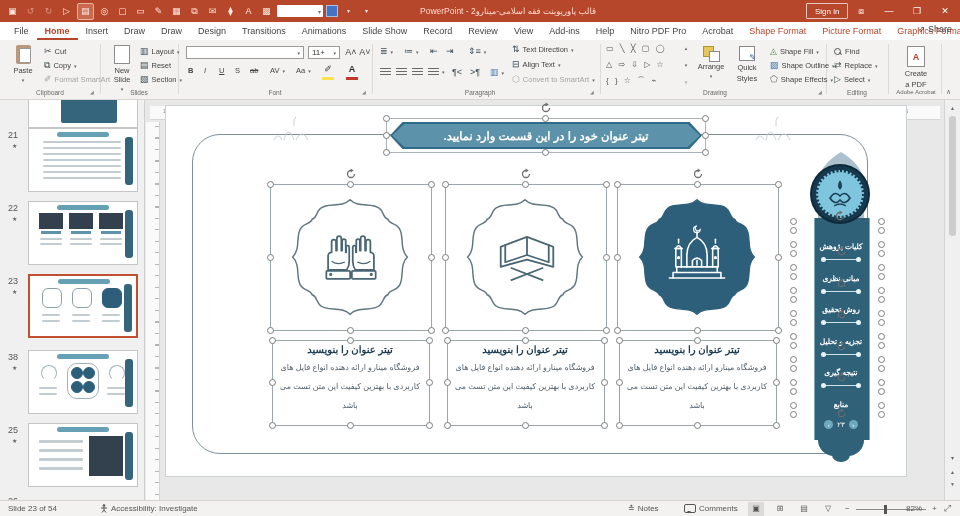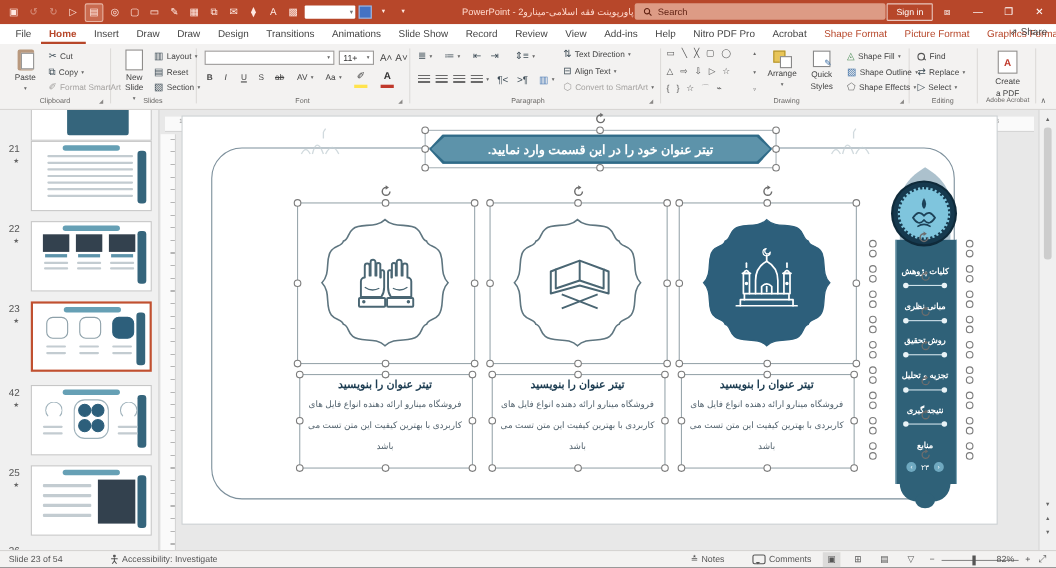--- a/index.html
+++ b/index.html
@@ -149,27 +149,20 @@
       <span class="tbi">✉</span>
       <span class="tbi">⧫</span>
       <span class="tbi">A</span>
       <span class="tbi">▩</span>
       <span class="qat-combo">▾</span>
       <span class="swatch"></span>
       <span class="tbi" style="font-size:6px;">▾</span>
       <span class="tbi" style="font-size:6px;">▾</span>
     </div>
     <span class="tb-title" dir="rtl">قالب پاورپوینت فقه اسلامی-مینارو2 - PowerPoint</span>
-    <div class="searchpill">
-      <svg width="8" height="8" viewBox="0 0 10 10">
-          <circle cx="4" cy="4" r="3" fill="none" stroke="#5d1f10" stroke-width="1.2"></circle>
-          <path d="M6.5,6.5 L9,9" stroke="#5d1f10" stroke-width="1.2"></path>
-        </svg>
-      <span>Search</span>
-    </div>
     <div class="signin">Sign in</div>
     <div class="winctl" style="left:848px;">⧈</div>
     <div class="winctl" style="left:876px;">—</div>
     <div class="winctl" style="left:904px;">❐</div>
     <div class="winctl" style="left:932px;">✕</div>
   </div>
 
   <div class="abs tabrow" id="tabrow">
       <span class="tab">File</span>
       <span class="tab active">Home</span>
@@ -465,21 +458,21 @@
         <div class="mini-frame" style="left:12px;top:12px;"></div>
         <div class="mini-frame" style="left:42px;top:12px;"></div>
       <div class="mini-frame fill" style="left:72px;top:12px;"></div>
       <div class="mini-line" style="left:12px;top:38px;width:18px;"></div>
         <div class="mini-line" style="left:42px;top:38px;width:18px;"></div>
       <div class="mini-line" style="left:72px;top:38px;width:18px;"></div>
       <div class="mini-line" style="left:12px;top:44px;width:18px;"></div>
         <div class="mini-line" style="left:42px;top:44px;width:18px;"></div>
       <div class="mini-line" style="left:72px;top:44px;width:18px;"></div>
       </div>
-      <div class="thumbnum" style="top: 252px;">42</div>
+      <div class="thumbnum" style="top: 252px;">38</div>
       <div class="thumbstar" style="top: 264px;">★</div>
       <div class="thumb" style="top: 250px;">
         <div class="mini-banner"></div>
         <div class="mini-side"></div>
         <div style="position:absolute;left:38px;top:12px;width:30px;height:34px;border:1px solid #9fb2bb;border-radius:10px;"></div>
       <div class="mini-frame fill" style="left:42px;top:16px;width:10px;height:10px;border-radius:50%;"></div>
       <div class="mini-frame fill" style="left:54px;top:16px;width:10px;height:10px;border-radius:50%;"></div>
       <div class="mini-frame fill" style="left:42px;top:30px;width:10px;height:10px;border-radius:50%;"></div>
       <div class="mini-frame fill" style="left:54px;top:30px;width:10px;height:10px;border-radius:50%;"></div>
       <div style="position:absolute;left:12px;top:14px;width:14px;height:14px;border:1px solid #9fb2bb;border-radius:50%;border-bottom-color:transparent;"></div>

